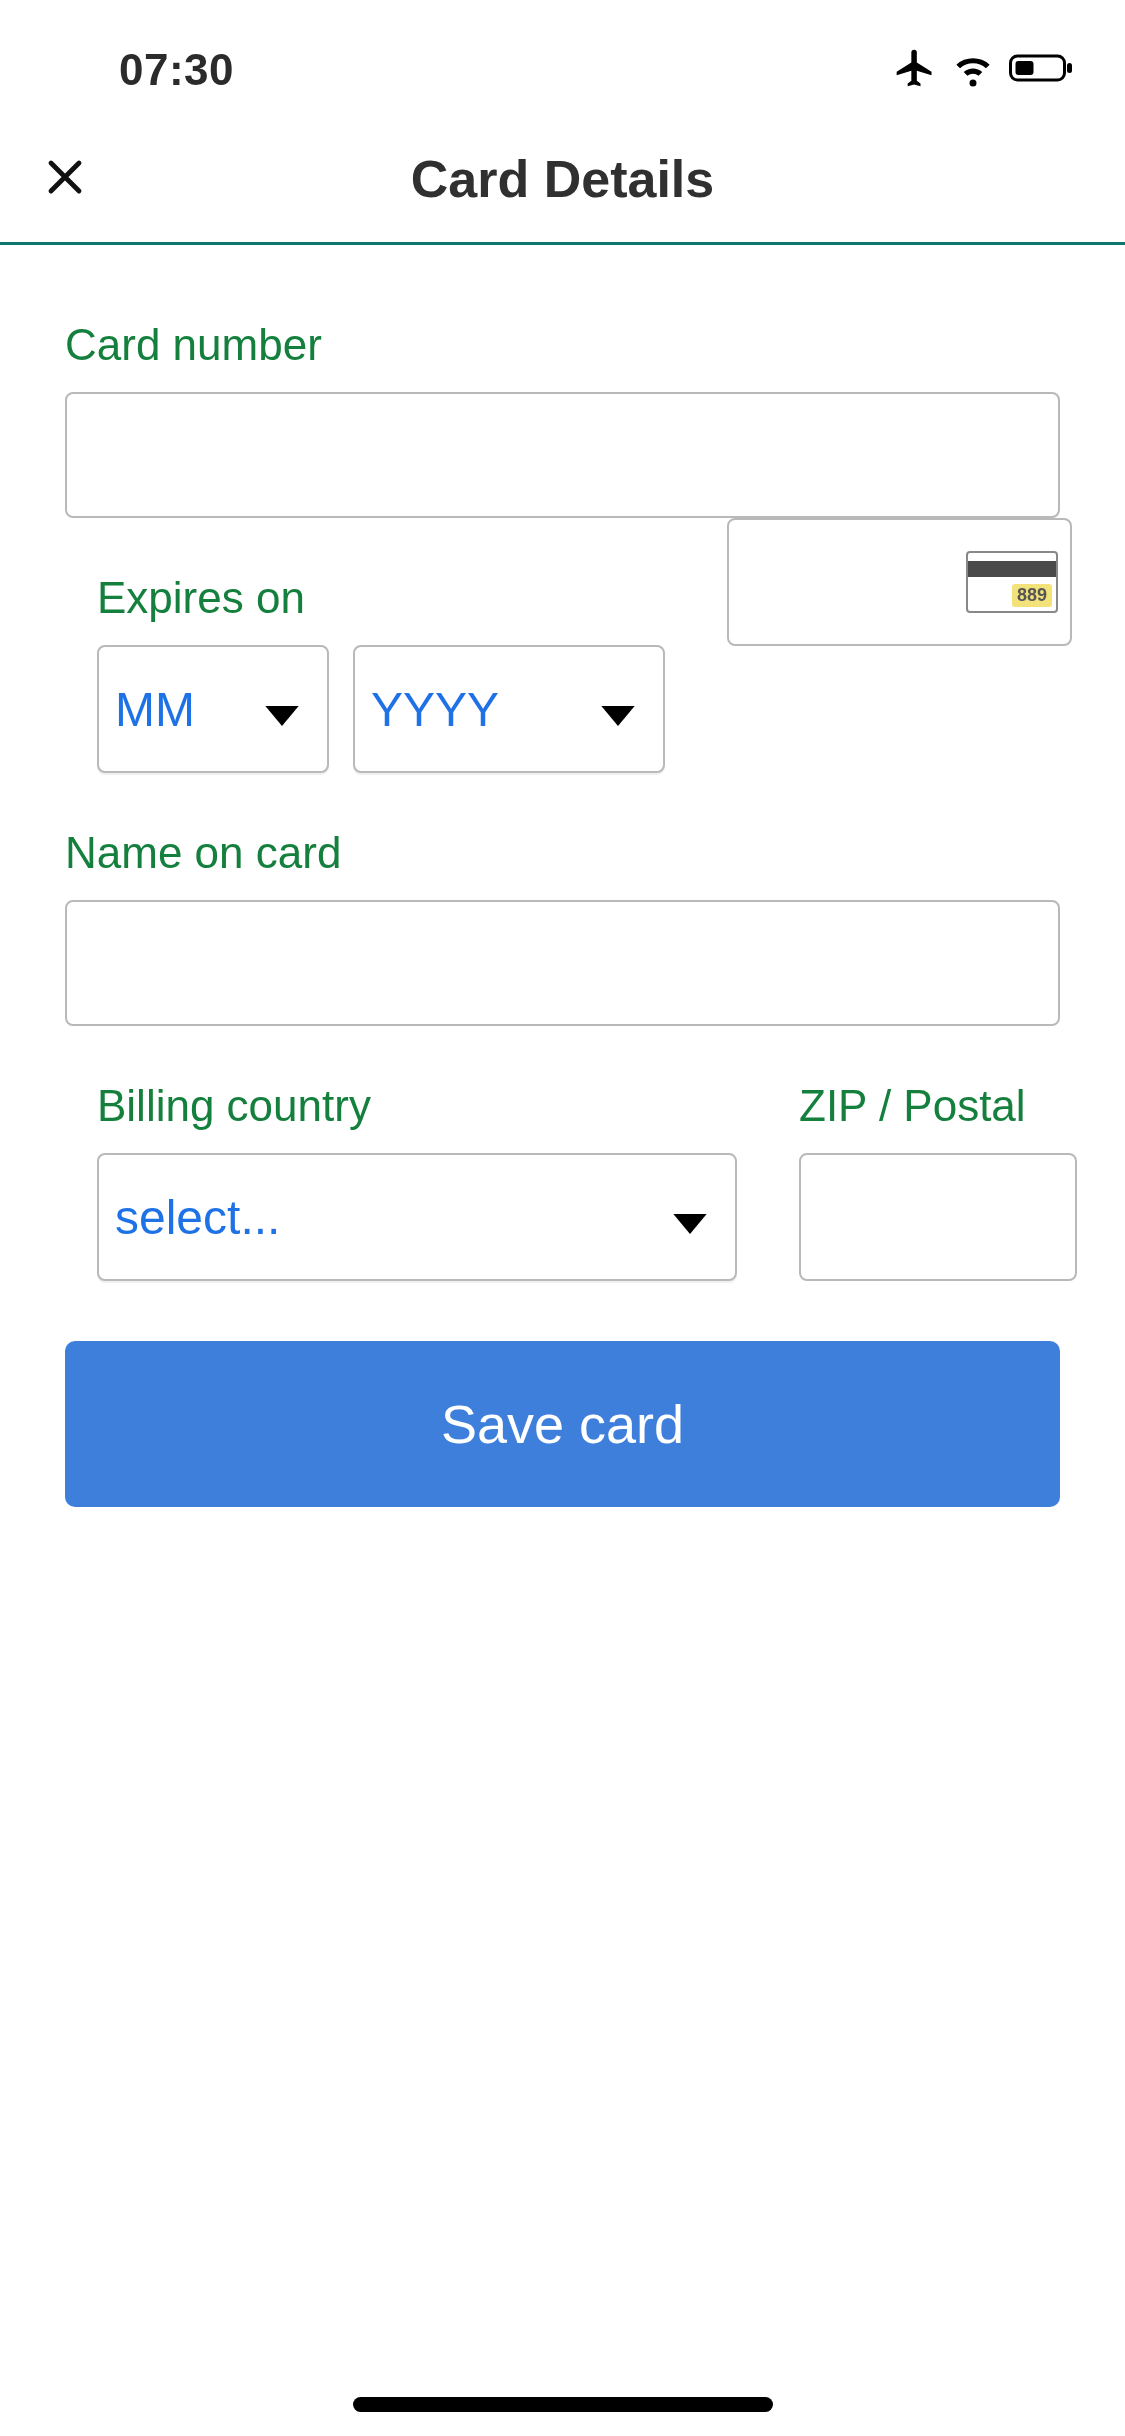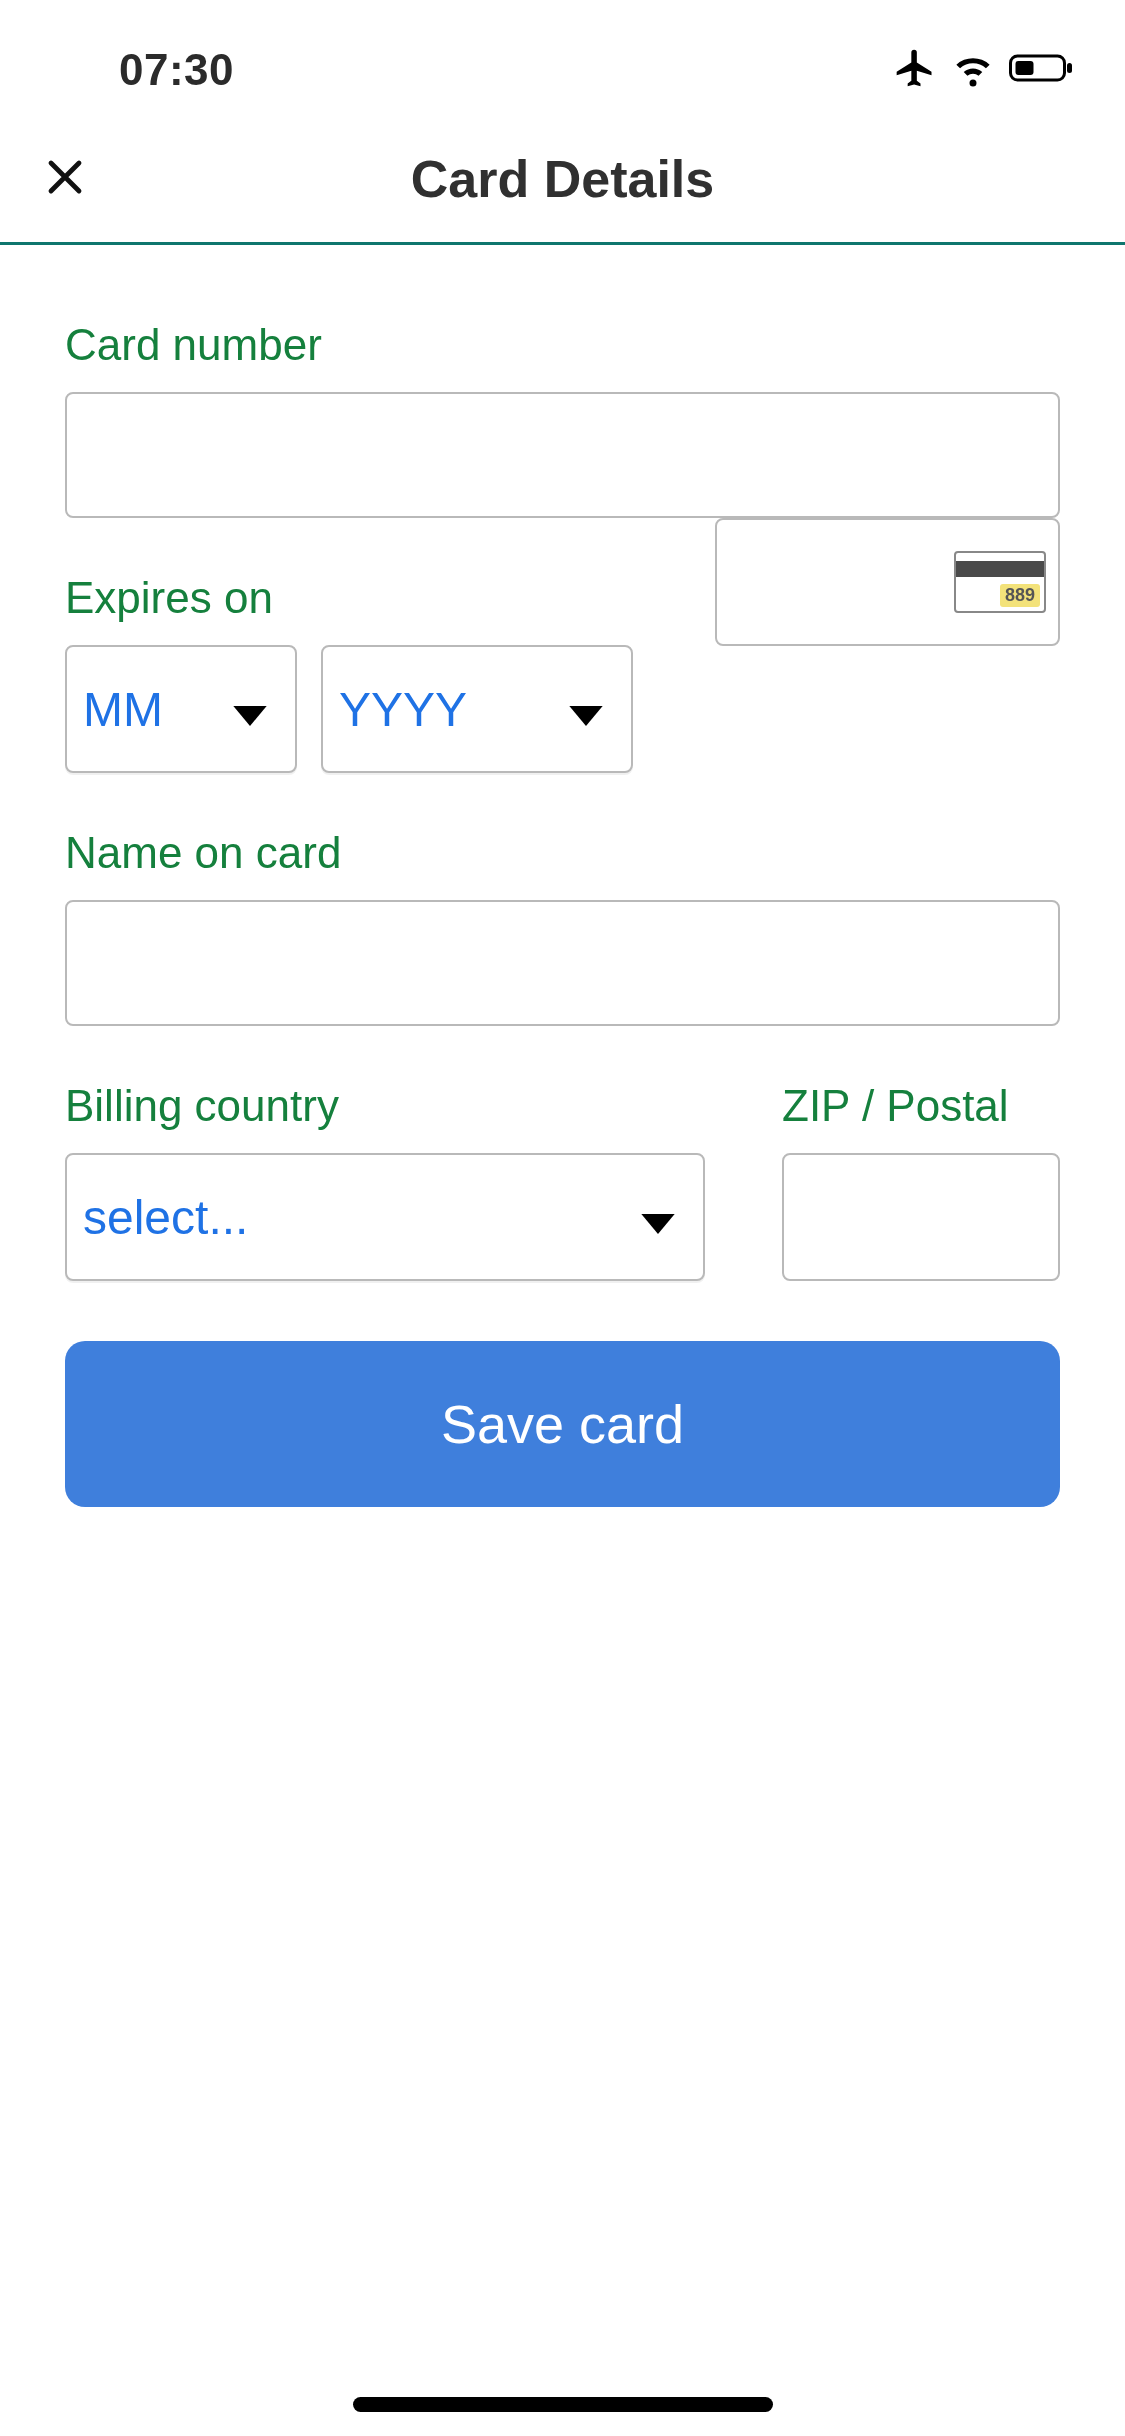--- a/index.html
+++ b/index.html
@@ -81,21 +81,21 @@
       background: #fff;
       font-size: 44px;
       padding: 0 26px;
       color: #2b2b2b;
     }
 
     .row {
       display: flex;
       gap: 30px;
     }
-    .col { display: flex; flex-direction: column; }
+    .col { display: flex; flex-direction: column; margin-left: 32px; }
 
     .select-box {
       height: 128px;
       border: 2px solid #b9b9b9;
       border-radius: 8px;
       background: #fff;
       display: flex;
       align-items: center;
       justify-content: space-between;
       padding: 0 28px 0 16px;
@@ -169,21 +169,21 @@
       width: 640px;
     }
 
     .save-btn {
       margin-top: 60px;
       width: 100%;
       height: 166px;
       background: #3f7fdc;
       color: #fff;
       border: none;
-      border-radius: 20px;
+      border-radius: 10px;
       font-size: 54px;
       font-weight: 400;
     }
 
     
     .home-indicator {
       position: absolute;
       bottom: 24px;
       left: 50%;
       transform: translateX(-50%);

